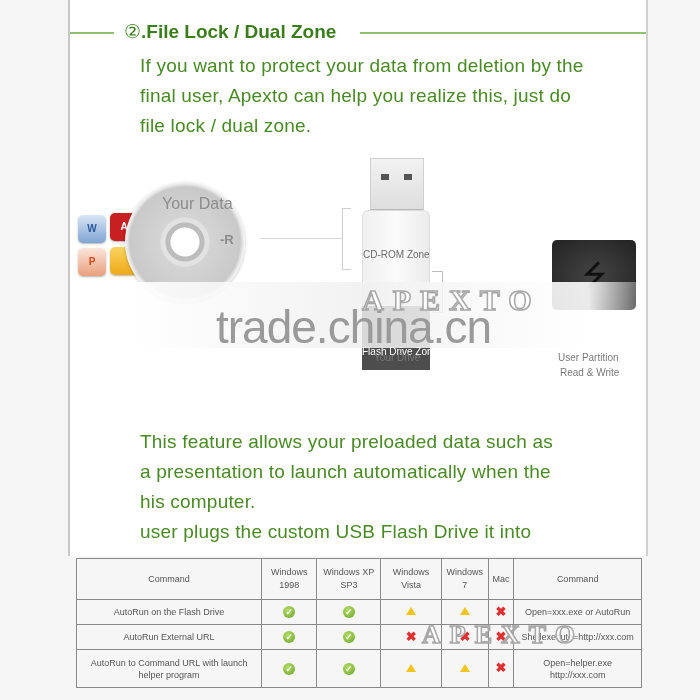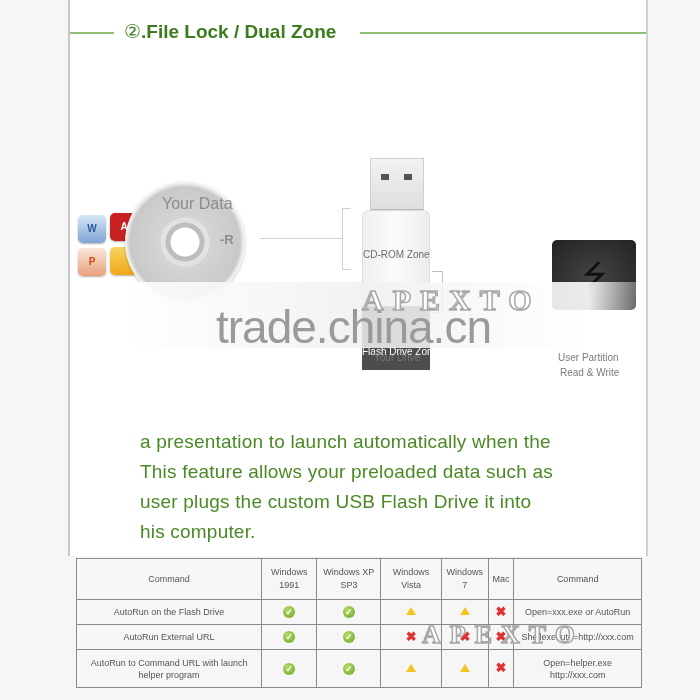--- a/index.html
+++ b/index.html
@@ -47,20 +47,25 @@
 </head>
 <body>
 
 <div class="panel">
 
   <div class="sec-head" style="top:20px;">
     <div class="sec-line" style="left:0;width:44px;"></div>
     <div class="sec-line" style="left:290px;width:286px;"></div>
     <div class="sec-title" style="left:54px;"><span class="num">②</span><span>.File Lock / Dual Zone</span></div>
   </div>
+  <div class="para" style="top:51px;">
+    <div>If you want to protect your data from deletion by the</div>
+    <div>final user, Apexto can help you realize this, just do</div>
+    <div>file lock / dual zone.</div>
+  </div>
 
   <div class="diagram">
     <div class="app-icon" style="left:8px;top:65px;background:linear-gradient(#d8e6f5,#7fa4d4);color:#2b5a9a;">W</div>
     <div class="app-icon" style="left:40px;top:63px;background:#c82020;">A</div>
     <div class="app-icon" style="left:8px;top:98px;background:linear-gradient(#fbe6dc,#e8a07c);color:#d04a1a;">P</div>
     <div class="app-icon" style="left:40px;top:97px;background:linear-gradient(#f8d460,#f0a818);"></div>
 
     <div class="disc"></div>
     <div class="disc-label" style="left:92px;top:45px;">Your Data</div>
     <div class="disc-r" style="left:150px;top:82px;">-R</div>
@@ -89,40 +94,40 @@
     <div class="watermark-band"></div>
     <div class="wm-trade">trade.china.cn</div>
     <div class="wm-apexto" style="left:292px;top:133px;">APEXTO</div>
 
     <div class="cap" style="left:304px;top:202px;">Your Drive</div>
     <div class="cap" style="left:488px;top:202px;">User Partition</div>
     <div class="cap" style="left:490px;top:217px;">Read &amp; Write</div>
   </div>
 
   <div class="para" style="top:427px;">
+    <div>This feature allows your preloaded data such as</div>
     <div>a presentation to launch automatically when the</div>
-    <div>This feature allows your preloaded data such as</div>
+    <div>his computer.</div>
     <div>user plugs the custom USB Flash Drive it into</div>
-    <div>his computer.</div>
   </div>
 
   <table class="compat">
     <colgroup>
       <col style="width:174px">
         <col style="width:52px">
         <col style="width:60px">
         <col style="width:57px">
         <col style="width:44px">
         <col style="width:24px">
         <col style="width:120px">
     </colgroup>
     <thead>
       <tr>
         <th><span>Command</span></th>
-        <th><span>Windows</span><br><span>1991</span></th>
+        <th><span>Windows</span><br><span>1998</span></th>
         <th><span>Windows XP</span><br><span>SP3</span></th>
         <th><span>Windows</span><br><span>Vista</span></th>
         <th><span>Windows</span><br><span>7</span></th>
         <th><span>Mac</span></th>
         <th><span>Command</span></th>
       </tr>
     </thead>
     <tbody>
       <tr>
         <td>AutoRun on the Flash Drive</td>

